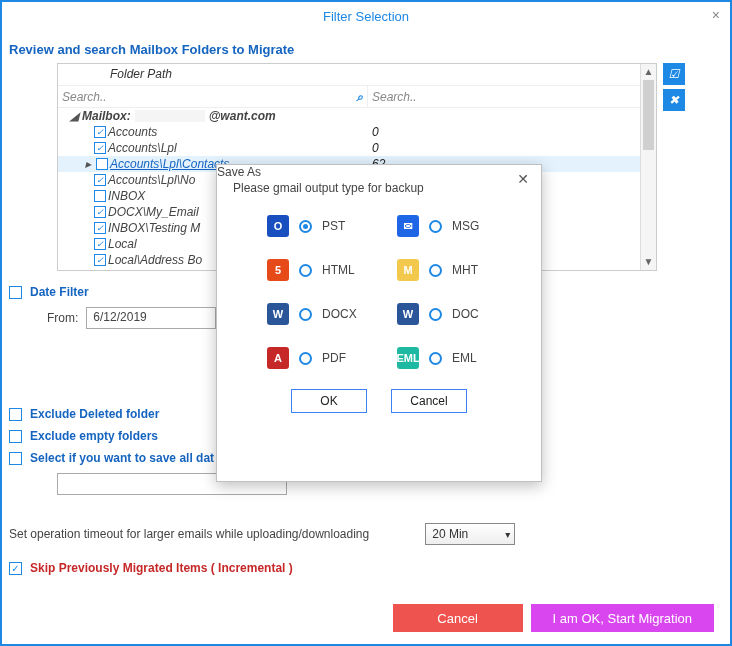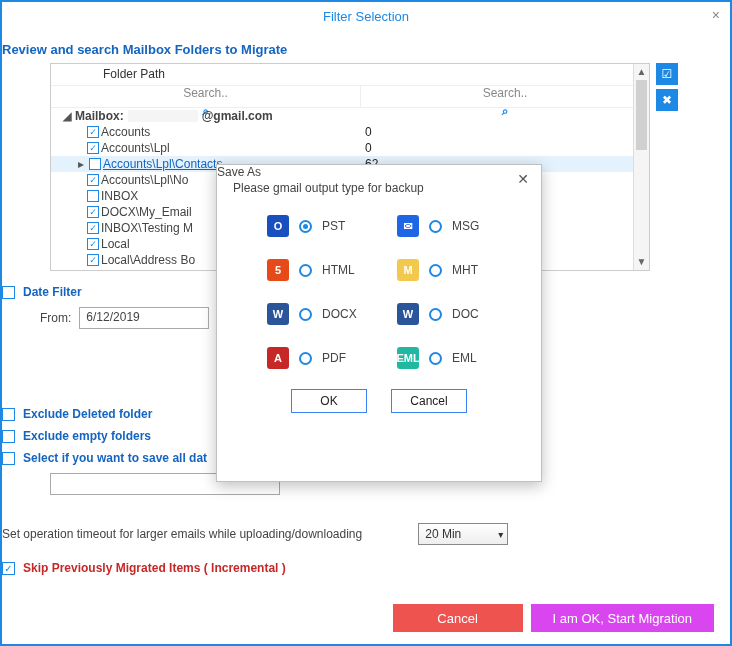--- a/index.html
+++ b/index.html
@@ -26,21 +26,21 @@
   }
   .titlebar .close {
     position:absolute;
     right:10px;
     top:5px;
     color:#888;
     font-size:14px;
     cursor:pointer;
   }
   .main {
-    padding: 6px 0;
+    padding: 6px 7px;
   }
   .section-heading {
     color:#1565c0;
     font-weight:bold;
     font-size:13px;
     margin: 6px 0;
   }
   .tree-wrap {
     display:flex;
   }
@@ -64,21 +64,20 @@
     display:flex;
     height:22px;
     border-bottom:1px solid #eee;
     color:#888;
   }
   .search-row .cell {
     display:flex;
     align-items:center;
     padding:0 4px;
     gap:4px;
-    flex-direction:column;
   }
   .search-row .c1 { flex:0 0 310px; border-right:1px solid #eee;}
   .search-row .c2 { flex:1; }
   .search-icon { color:#1e88e5; font-weight:bold;}
   .tree-body {
     font-size:12px;
   }
   .row {
     display:flex;
     height:16px;
@@ -258,42 +257,42 @@
 <body>
 
 <div class="titlebar">
   <span>Filter Selection</span>
   <span class="close">×</span>
 </div>
 
 <div class="main">
   <div class="section-heading">Review and search Mailbox Folders to Migrate</div>
 
-  <div class="tree-wrap" style="margin-left:48px;">
+  <div class="tree-wrap" style="margin-left:48px;font-style:italic;">
     <div class="tree-panel">
       <div class="tree-headers">
         <div class="col1">Folder Path</div>
       </div>
       <div class="search-row">
         <div class="cell c1">
           <span style="flex:1;color:#888;">Search..</span>
           <span class="search-icon">⌕</span>
         </div>
         <div class="cell c2">
           <span style="flex:1;color:#888;">Search..</span>
           <span class="search-icon">⌕</span>
         </div>
       </div>
       <div class="tree-body" id="tree-body">
           <div class="row">
             <div class="c1">
               <span class="exp">◢</span>
               <span style="font-weight:bold;">Mailbox:</span>
               <span style="width:70px;display:inline-block;background:#f5f5f5;height:12px;margin:0 2px;"></span>
-              <span style="font-weight:bold;">@gmail.com</span>
+              <span style="font-weight:bold;">@want.com</span>
             </div>
             <div class="c2"></div>
           </div>
           <div class="row">
             <div class="c1" style="padding-left:26px;">
               <span class="cb ">✓</span>
               <span class="label">Accounts</span>
             </div>
             <div class="c2">0</div>
           </div>

